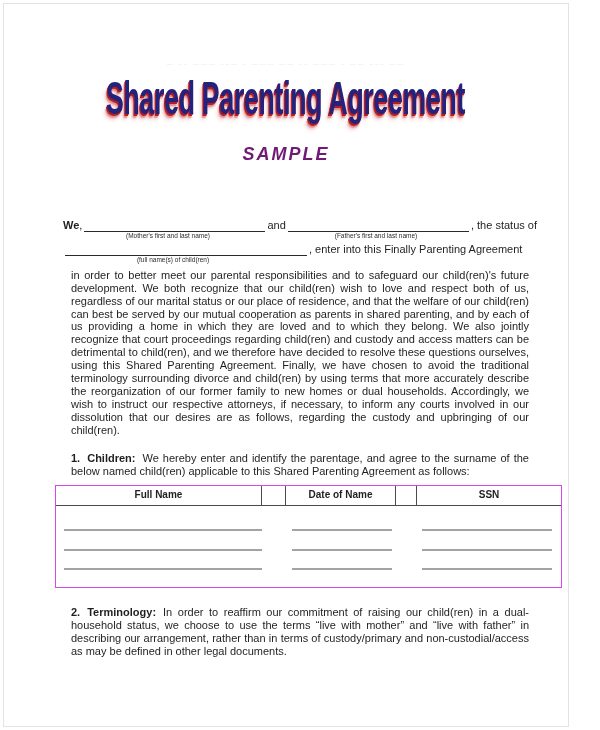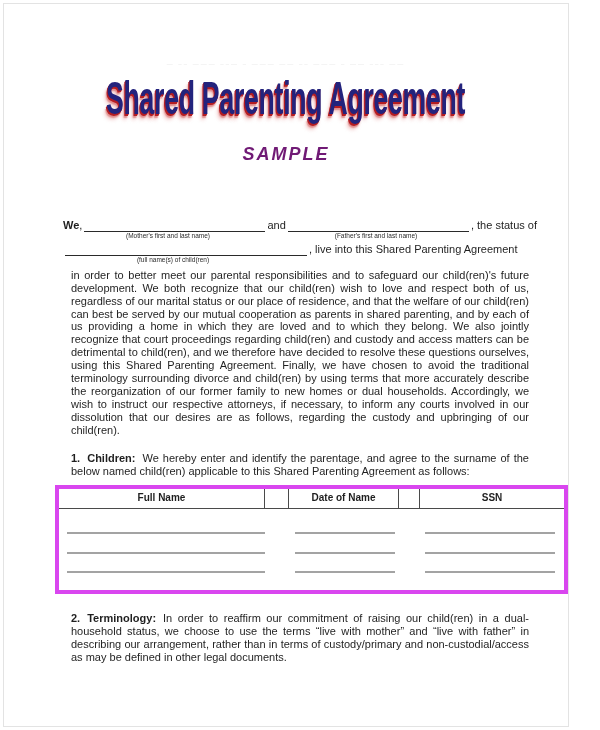--- a/index.html
+++ b/index.html
@@ -39,21 +39,21 @@
   .cap-child  { left:30px; width:160px; }
   .line2 { margin-top:2px; }
   .blank-child { width:242px; flex:0 0 auto; }
   .para { margin:8px; text-align:justify; }
   .intro-para { margin-top:4px; }
   .sec-para { margin-top:15px; }
   .sec-num { font-weight:bold; margin-right:7px; }
   .sec-head { font-weight:bold; margin-right:7px; }
 
   
-  .ptable { margin:7px 0 18px -8px; width:505px; border:4px solid #d946ef; box-sizing:content-box; }
+  .ptable { margin:7px 0 18px -8px; width:505px; border:1px solid #d946ef; box-sizing:content-box; }
   .thead { display:flex; height:19px; border-bottom:1px solid #4a4a4a; font-size:10px; font-weight:bold; }
   .hc { display:flex; align-items:center; justify-content:center; box-sizing:border-box;
         border-right:1px solid #4a4a4a; height:100%; }
   .w1 { width:206px; } .w2 { width:24px; } .w3 { width:110px; } .w4 { width:21px; }
   .w5 { flex:1 1 auto; border-right:none;text-align:right; }
   .tbody { position:relative; height:81px; }
   .fill { position:absolute; height:2px; background:#a3a3a3; }
   .fl-c1 { left:8px;  width:198px; }
   .fl-c2 { left:236px; width:100px; }
   .fl-c3 { left:366px; width:130px; }
@@ -83,21 +83,21 @@
       <span class="blank grow"></span>
       <span>, the status of</span>
     </div>
     <div class="cap-row">
       <span class="cap cap-mother">(Mother's first and last name)</span>
       <span class="cap cap-father">(Father's first and last name)</span>
     </div>
 
     <div class="fill-row line2">
       <span class="blank blank-child"></span>
-      <span>, live into this Shared Parenting Agreement</span>
+      <span>, enter into this Finally Parenting Agreement</span>
     </div>
     <div class="cap-row">
       <span class="cap cap-child">(full name(s) of child(ren)</span>
     </div>
 
     <p class="para intro-para">in order to better meet our parental responsibilities and to safeguard our child(ren)'s future development. We both recognize that our child(ren) wish to love and respect both of us, regardless of our marital status or our place of residence, and that the welfare of our child(ren) can best be served by our mutual cooperation as parents in shared parenting, and by each of us providing a home in which they are loved and to which they belong. We also jointly recognize that court proceedings regarding child(ren) and custody and access matters can be detrimental to child(ren), and we therefore have decided to resolve these questions ourselves, using this Shared Parenting Agreement. Finally, we have chosen to avoid the traditional terminology surrounding divorce and child(ren) by using terms that more accurately describe the reorganization of our former family to new homes or dual households. Accordingly, we wish to instruct our respective attorneys, if necessary, to inform any courts involved in our dissolution that our desires are as follows, regarding the custody and upbringing of our child(ren).</p>
 
     <p class="para sec-para">
       <span class="sec-num">1.</span><span class="sec-head">Children:</span><span>We hereby enter and identify the parentage, and agree to the surname of the below named child(ren) applicable to this Shared Parenting Agreement as follows:</span>
     </p>

